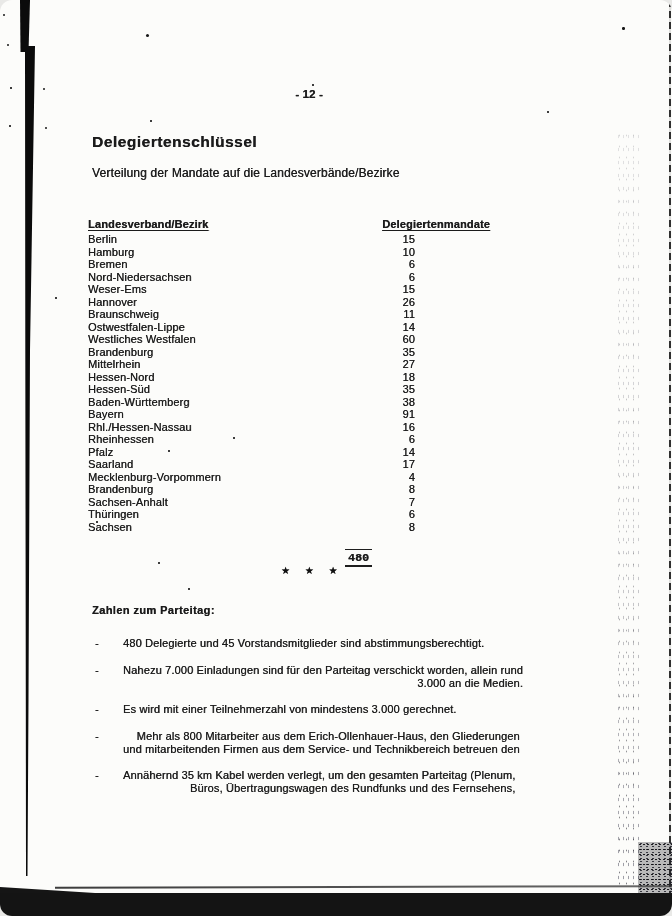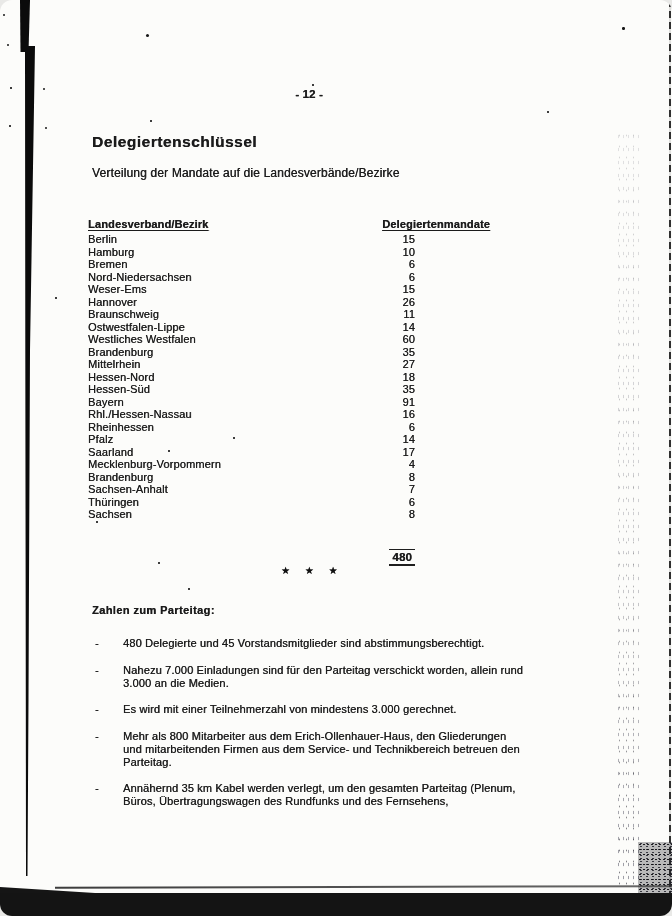--- a/index.html
+++ b/index.html
@@ -33,38 +33,38 @@
     font-size:11px;
     margin-top:24px;
   }
   .thead{position:relative;height:15px;}
   .th{font-weight:bold;text-decoration:underline;text-decoration-thickness:1.4px;text-underline-offset:2px;white-space:nowrap;}
   .th-left{position:absolute;left:0;top:0;}
   .th-right{position:absolute;right:0;top:0;}
   .trow{position:relative;height:12.5px;}
   .rname{position:absolute;left:0;top:0;white-space:nowrap;}
   .rval{position:absolute;left:250px;top:0;width:77px;text-align:right;}
-  .total-wrap{position:absolute;left:250px;top:331px;width:77px;text-align:right;}
+  .total-wrap{position:absolute;left:257px;top:331px;width:77px;font-family:Liberation Mono, monospace;}
   .total{
     display:inline-block;font-weight:bold;font-size:11.5px;
     border-top:1.5px solid #1e1e1e;border-bottom:2px solid #1e1e1e;
     padding:1px 3px 1px 3px;
   }
   .stars{
     position:absolute;left:281px;top:565px;
     font-size:10px;letter-spacing:6px;color:#101010;white-space:nowrap;
   }
   .section-heading{
     position:absolute;left:92px;top:604px;
     font-size:11px;font-weight:bold;letter-spacing:0.4px;
   }
   .bullets{position:absolute;left:92px;top:637px;width:486px;font-size:11px;line-height:13px;}
   .bullet{display:flex;margin-bottom:13.5px;}
   .marker{flex:0 0 28px;padding-left:3px;}
-  .btext div{white-space:nowrap;}
+  .btext div{white-space:nowrap;text-align:right;}
 
   
   .artifact{position:absolute;pointer-events:none;}
   .left-bar-svg{left:0;top:0;}
   .right-edge-line{
     right:1px;top:0;width:2.5px;height:100%;
     background:repeating-linear-gradient(to bottom,
       rgba(12,12,12,0.85) 0 7px, rgba(12,12,12,0.12) 7px 11px);
   }
   .right-noise{
@@ -195,20 +195,24 @@
           </div>
           <div class="trow">
             <span class="rname">Hessen-Nord</span>
             <span class="rval">18</span>
           </div>
           <div class="trow">
             <span class="rname">Hessen-Süd</span>
             <span class="rval">35</span>
           </div>
           <div class="trow">
+            <span class="rname">Baden-Württemberg</span>
+            <span class="rval">38</span>
+          </div>
+          <div class="trow">
             <span class="rname">Bayern</span>
             <span class="rval">91</span>
           </div>
           <div class="trow">
             <span class="rname">Rhl./Hessen-Nassau</span>
             <span class="rval">16</span>
           </div>
           <div class="trow">
             <span class="rname">Rheinhessen</span>
             <span class="rval">6</span>
@@ -269,21 +273,20 @@
           <span class="marker">-</span>
           <div class="btext">
             <div>Es wird mit einer Teilnehmerzahl von mindestens 3.000 gerechnet.</div>
           </div>
         </div>
         <div class="bullet">
           <span class="marker">-</span>
           <div class="btext">
             <div>Mehr als 800 Mitarbeiter aus dem Erich-Ollenhauer-Haus, den Gliederungen</div>
             <div>und mitarbeitenden Firmen aus dem Service- und Technikbereich betreuen den</div>
-            <div>Parteitag.</div>
           </div>
         </div>
         <div class="bullet">
           <span class="marker">-</span>
           <div class="btext">
             <div>Annähernd 35 km Kabel werden verlegt, um den gesamten Parteitag (Plenum,</div>
             <div>Büros, Übertragungswagen des Rundfunks und des Fernsehens,</div>
           </div>
         </div>
       </div>

